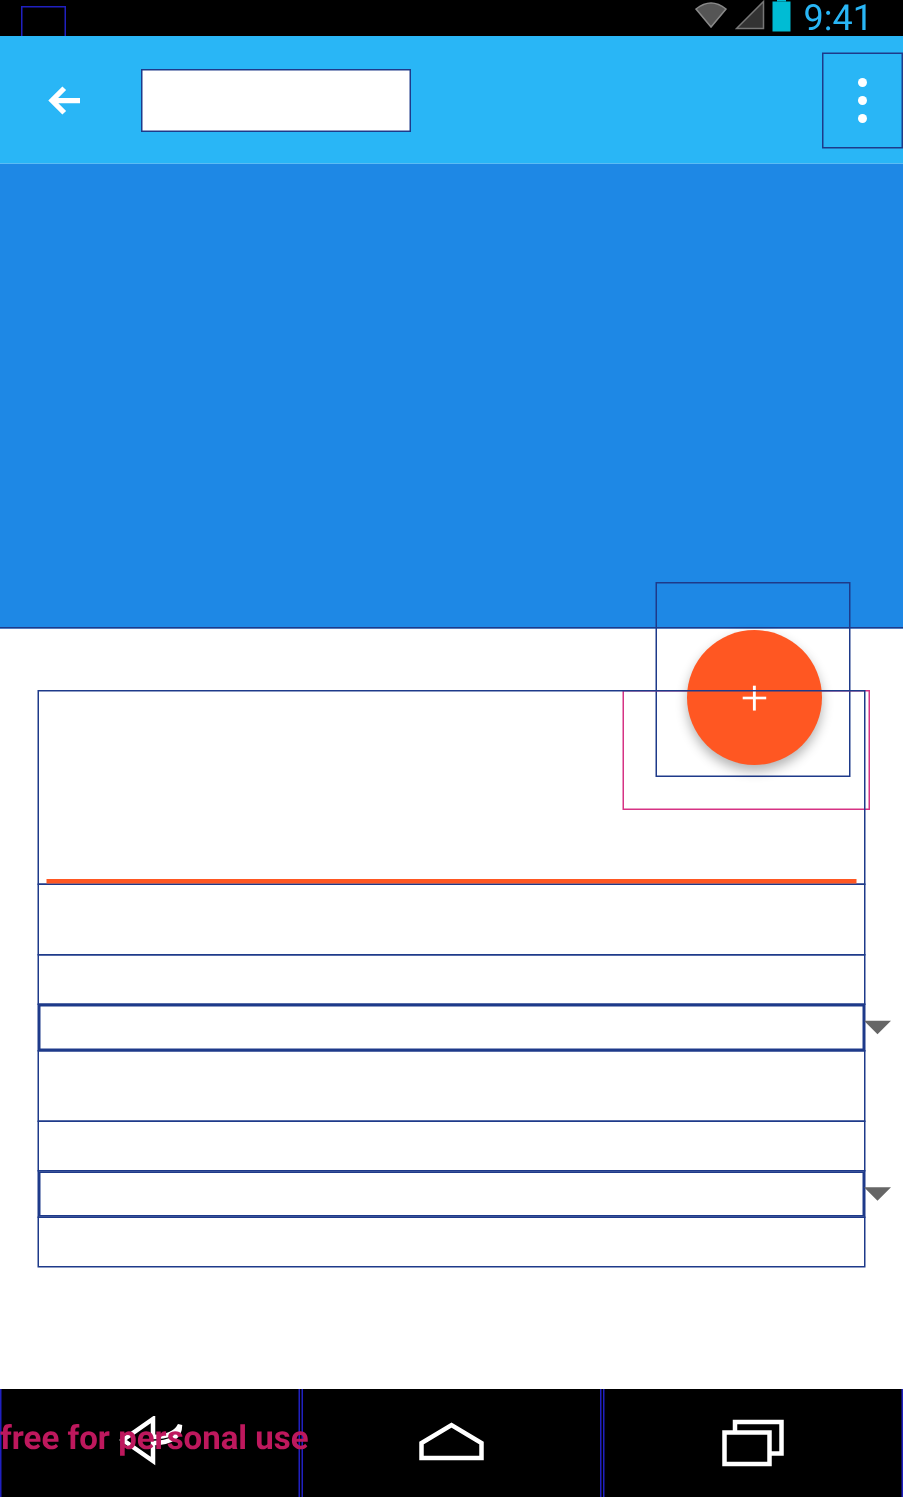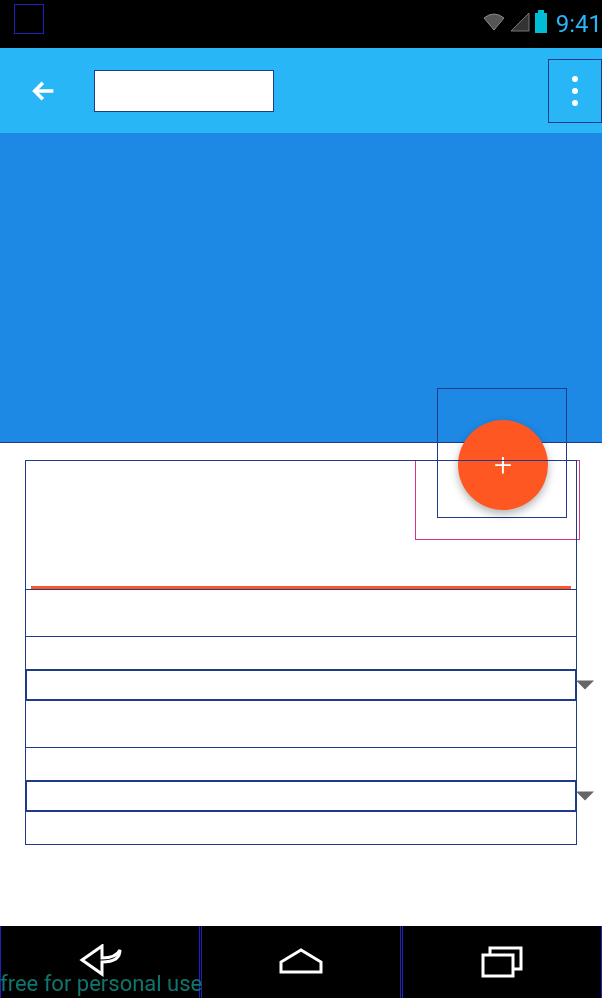--- a/index.html
+++ b/index.html
@@ -6,25 +6,25 @@
     body {
       width: 602px;
       height: 998px;
       background: #fff;
       font-family: Roboto, Arial, sans-serif;
       position: relative;
       overflow: hidden;
     }
     .status-bar {
       background: #000;
-      height: 48px;
+      height: 24px;
       display: flex;
       align-items: center;
       justify-content: flex-end;
-      padding: 0 0;
+      padding: 0 20px;
       gap: 4px;
     }
     .status-debug-box {
       position: absolute;
       left: 14px;
       top: 4px;
       width: 30px;
       height: 30px;
       border: 1px solid #2020c0;
     }
@@ -177,24 +177,24 @@
       display: flex;
       align-items: center;
       justify-content: center;
       border-left: 1px solid #2020c0;
       border-right: 1px solid #2020c0;
     }
     .nav-icon { stroke: #fff; stroke-width: 3; fill: none; }
     .watermark {
       position: absolute;
       left: 0;
-      bottom: 2px;
-      color: #0f766e;
+      bottom: 26px;
+      color: #be185d;
       font-size: 22px;
-      font-weight: 400;
+      font-weight: 700;
       z-index: 10;
     }
   </style>
 </head>
 <body>
 
 <div class="status-bar">
   <div class="status-debug-box"></div>
   <span class="status-wifi">
     <svg width="24" height="20" viewBox="0 0 24 20">

